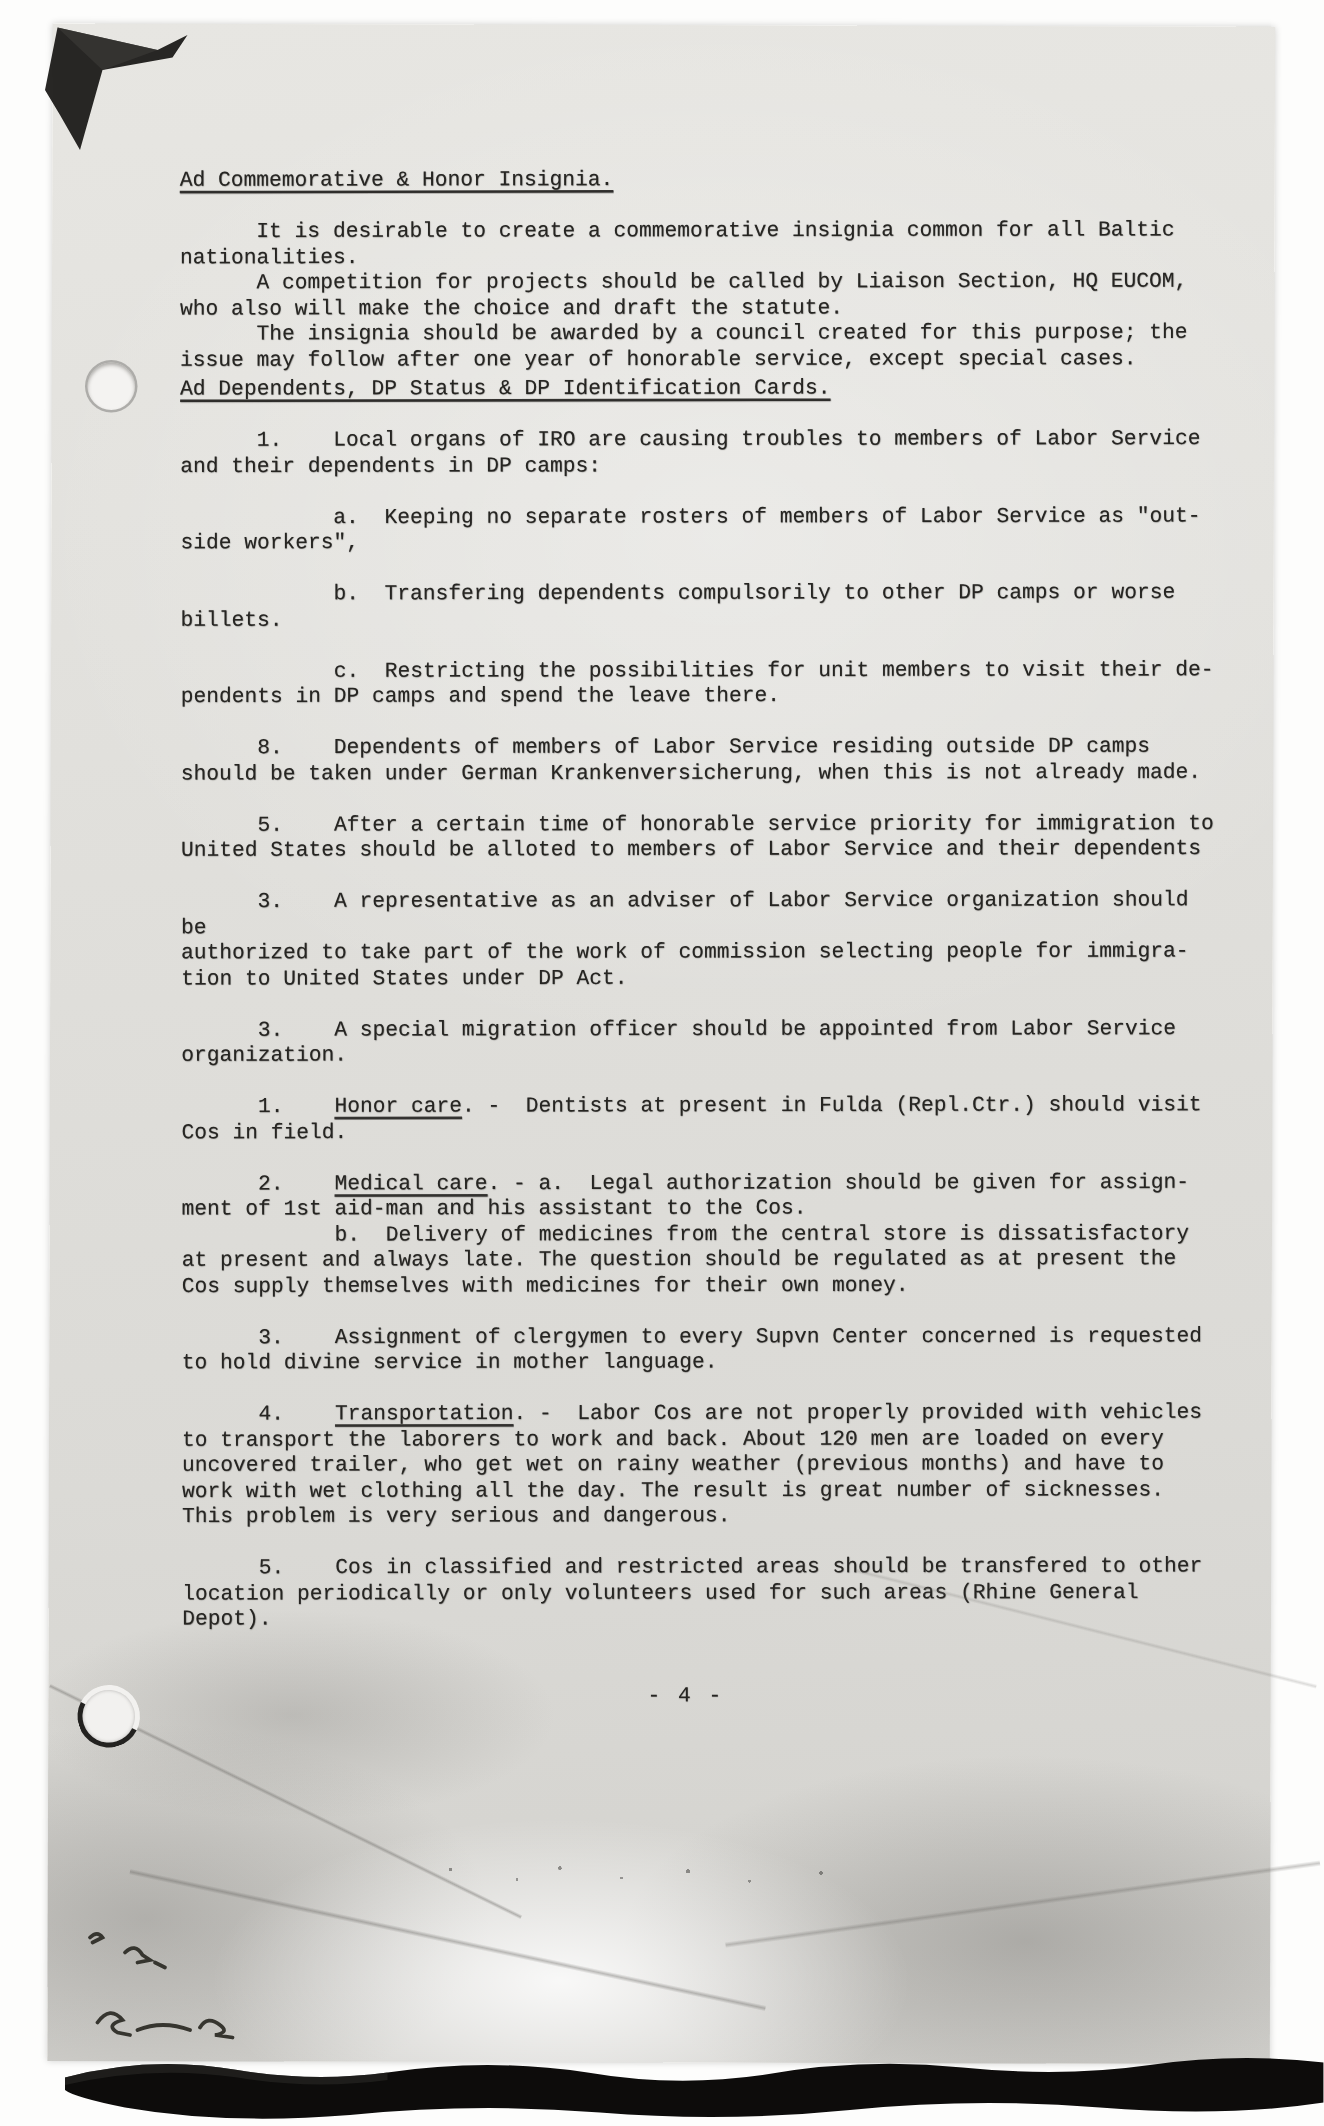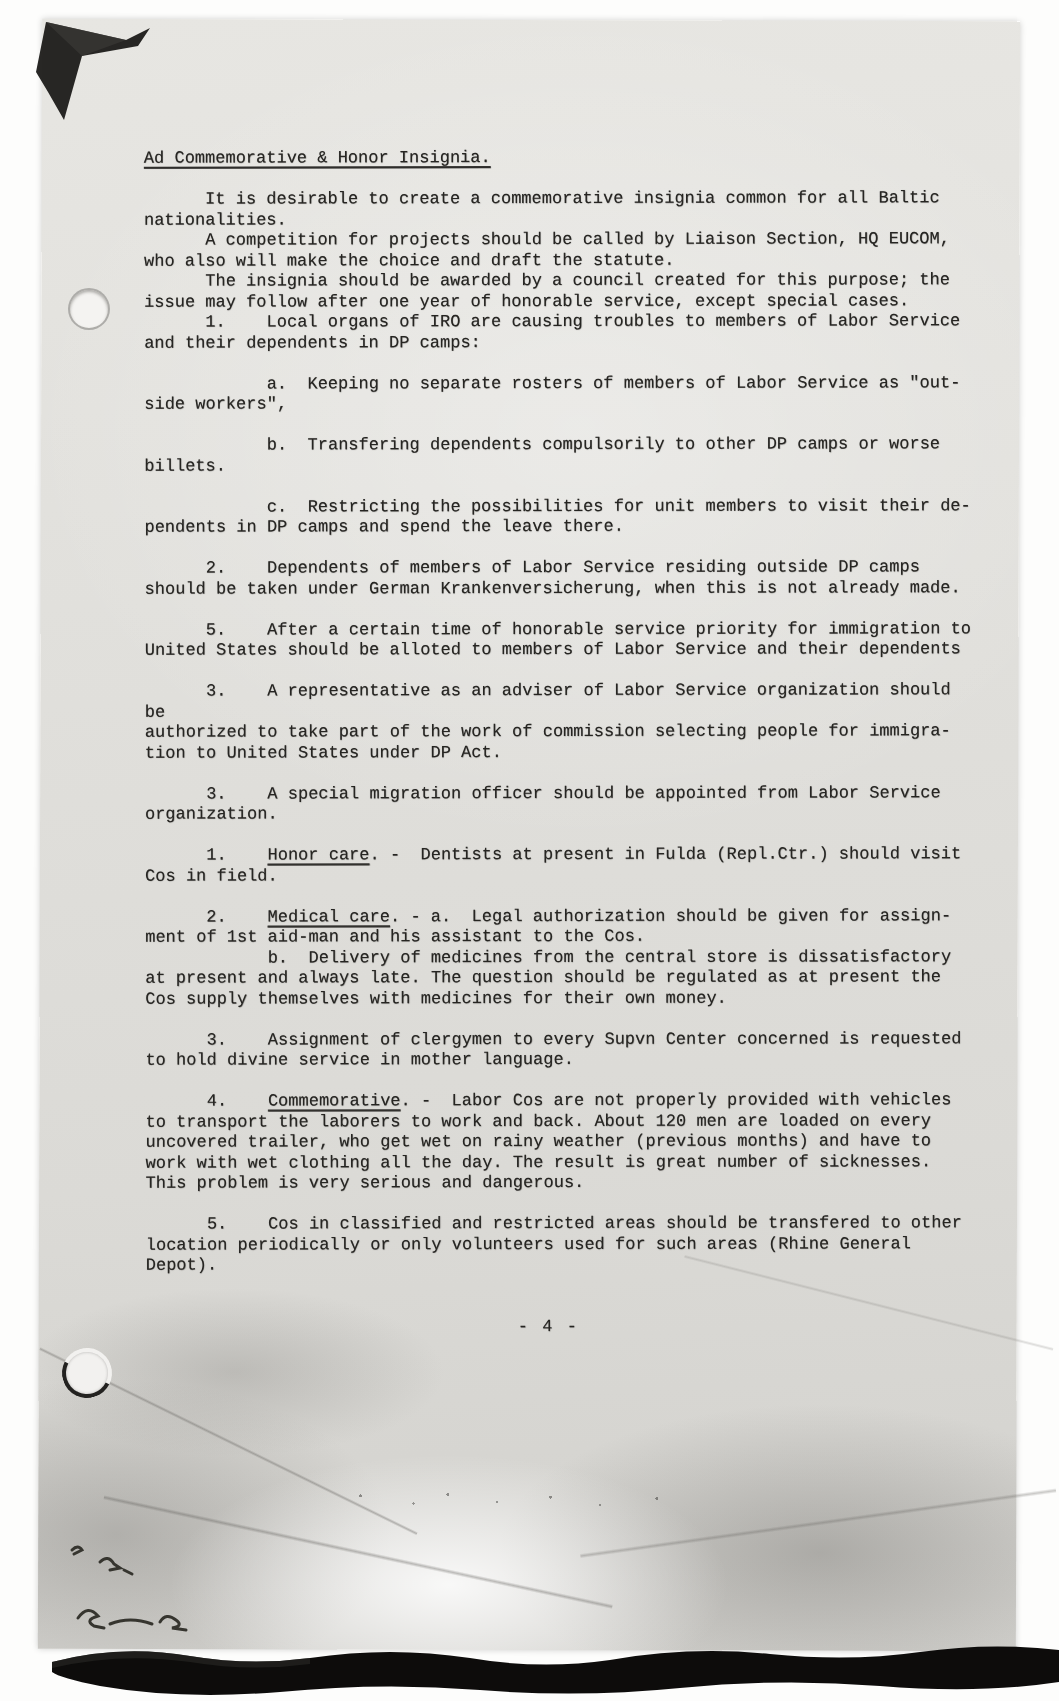--- a/index.html
+++ b/index.html
@@ -40,21 +40,21 @@
     padding:112px 40px 0 105px;width:100%;height:100%;
     transform:rotate(-0.25deg);
     color:#262522;font-size:17px;line-height:20.5px;
     text-shadow:0.3px 0.4px 0.8px rgba(38,37,34,0.55);
   }
   .heading{
     font-size:17px;font-weight:normal;margin:20.5px 0;
     text-decoration:underline;text-decoration-thickness:2px;text-underline-offset:4px;
     text-decoration-color:rgba(38,37,34,0.9);
   }
-  .heading:first-child{margin-top:16px;}
+  .heading:first-child{margin-top:3px;}
   .para{margin:0 0 20.5px 0;white-space:pre-wrap;}
   .tight .para{margin-bottom:0;}
   .lead{
     text-decoration:underline;text-decoration-thickness:1.8px;text-underline-offset:4px;
     text-decoration-color:rgba(38,37,34,0.85);
   }
   .page-number{margin-top:41px;width:805px;text-align:center;letter-spacing:2px;}
   
   .corner-fold{position:absolute;left:30px;top:12px;}
   .bottom-edge{position:absolute;left:0;top:1628px;}
@@ -87,29 +87,30 @@
       <h2 class="heading">Ad Commemorative &amp; Honor Insignia.</h2>
       <p class="para"><span>      It is desirable to create a commemorative insignia common for all Baltic
 nationalities.</span></p>
       <p class="para"><span>      A competition for projects should be called by Liaison Section, HQ EUCOM,
 who also will make the choice and draft the statute.</span></p>
       <p class="para"><span>      The insignia should be awarded by a council created for this purpose; the
 issue may follow after one year of honorable service, except special cases.</span></p>
     </section>
 
     <section>
+      <h2 class="heading">Ad Dependents, DP Status &amp; DP Identification Cards.</h2>
       <p class="para"><span>      1.    Local organs of IRO are causing troubles to members of Labor Service
 and their dependents in DP camps:</span></p>
       <p class="para"><span>            a.  Keeping no separate rosters of members of Labor Service as "out-
 side workers",</span></p>
       <p class="para"><span>            b.  Transfering dependents compulsorily to other DP camps or worse
 billets.</span></p>
       <p class="para"><span>            c.  Restricting the possibilities for unit members to visit their de-
 pendents in DP camps and spend the leave there.</span></p>
-      <p class="para"><span>      2.    Dependents of members of Labor Service residing outside DP camps
+      <p class="para"><span>      8.    Dependents of members of Labor Service residing outside DP camps
 should be taken under German Krankenversicherung, when this is not already made.</span></p>
     </section>
 
     <section>
       <p class="para"><span>      5.    After a certain time of honorable service priority for immigration to
 United States should be alloted to members of Labor Service and their dependents</span></p>
       <p class="para"><span>      3.    A representative as an adviser of Labor Service organization should be
 authorized to take part of the work of commission selecting people for immigra-
 tion to United States under DP Act.</span></p>
       <p class="para"><span>      3.    A special migration officer should be appointed from Labor Service
@@ -119,21 +120,21 @@
     <section>
       <p class="para"><span class="num">      1.    </span><span class="lead">Honor care</span><span>. -  Dentists at present in Fulda (Repl.Ctr.) should visit
 Cos in field.</span></p>
       <p class="para"><span class="num">      2.    </span><span class="lead">Medical care</span><span>. - a.  Legal authorization should be given for assign-
 ment of 1st aid-man and his assistant to the Cos.
             b.  Delivery of medicines from the central store is dissatisfactory
 at present and always late. The question should be regulated as at present the
 Cos supply themselves with medicines for their own money.</span></p>
       <p class="para"><span>      3.    Assignment of clergymen to every Supvn Center concerned is requested
 to hold divine service in mother language.</span></p>
-      <p class="para"><span class="num">      4.    </span><span class="lead">Commemorative</span><span>. -  Labor Cos are not properly provided with vehicles
+      <p class="para"><span class="num">      4.    </span><span class="lead">Transportation</span><span>. -  Labor Cos are not properly provided with vehicles
 to transport the laborers to work and back. About 120 men are loaded on every
 uncovered trailer, who get wet on rainy weather (previous months) and have to
 work with wet clothing all the day. The result is great number of sicknesses.
 This problem is very serious and dangerous.</span></p>
       <p class="para"><span>      5.    Cos in classified and restricted areas should be transfered to other
 location periodically or only volunteers used for such areas (Rhine General
 Depot).</span></p>
     </section>
 
     <div class="page-number">- 4 -</div>

